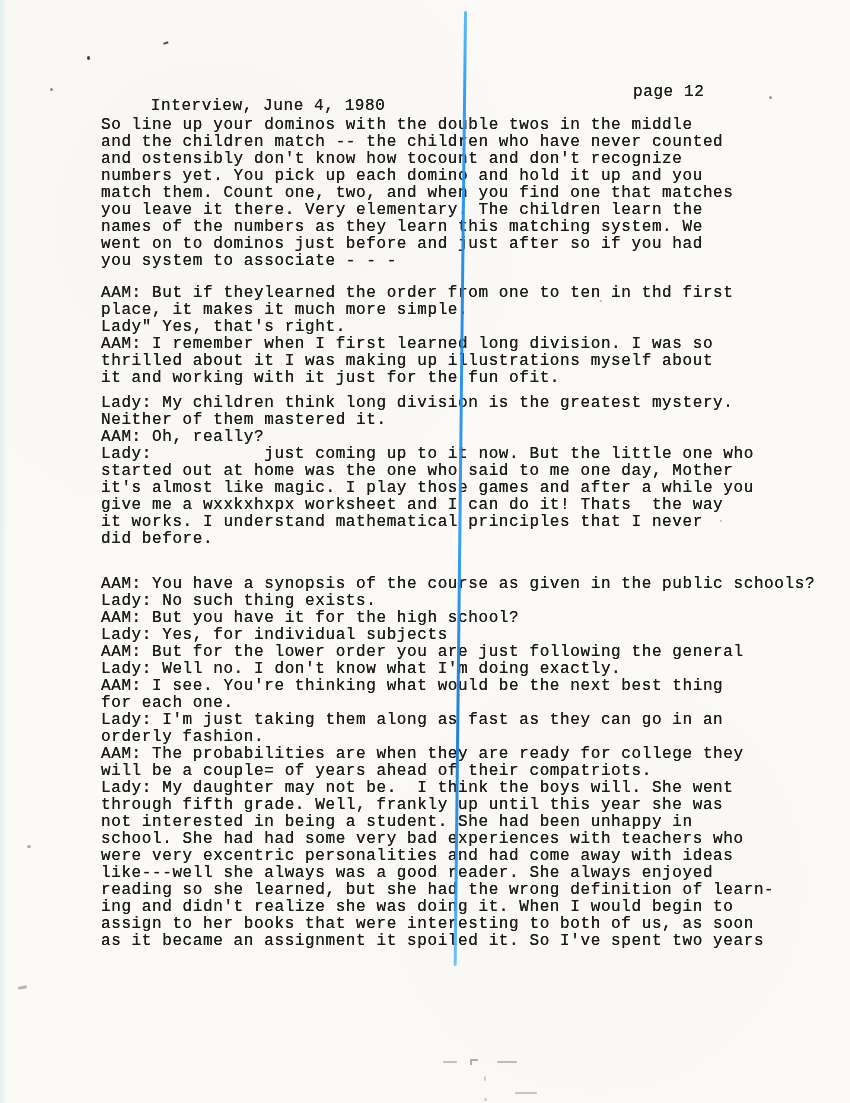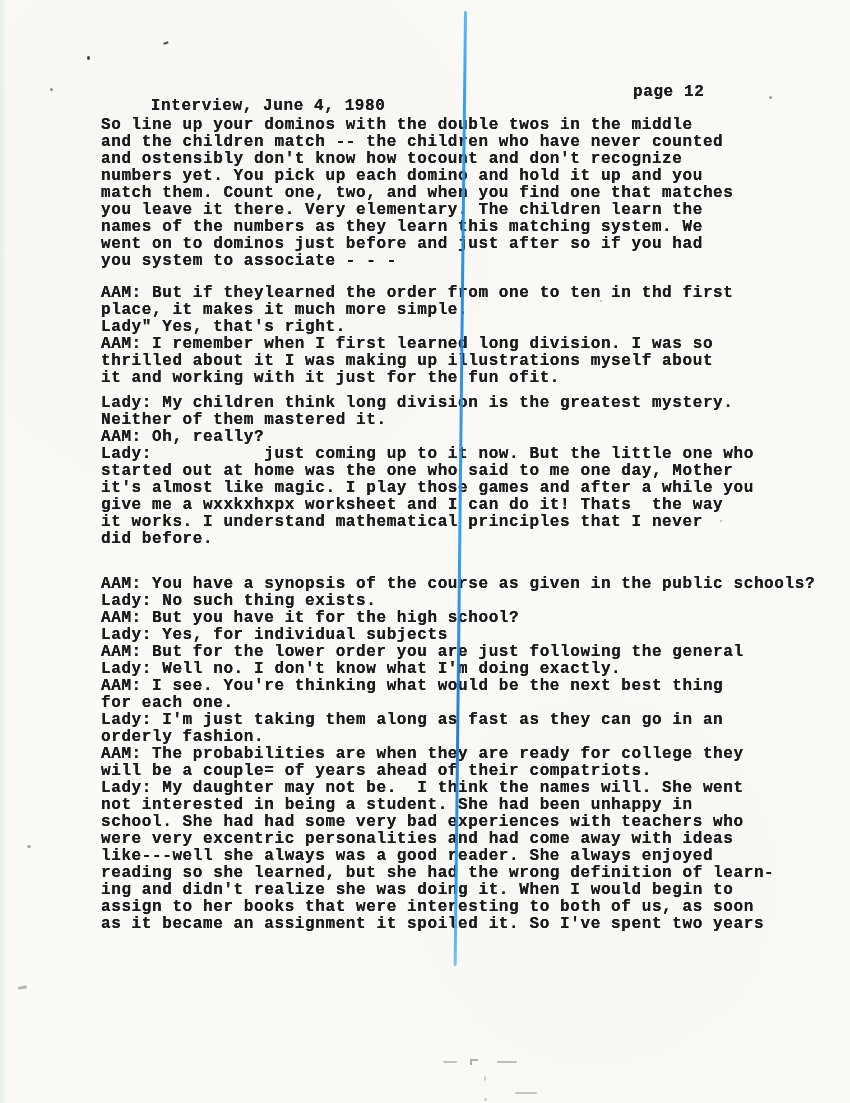--- a/index.html
+++ b/index.html
@@ -9,21 +9,20 @@
     height: 1103px;
     margin: 0 auto;
     background:
       linear-gradient(90deg, rgba(205,232,230,0.55) 0px, rgba(205,232,230,0.0) 7px),
       radial-gradient(circle at 25% 20%, rgba(0,0,0,0.015), transparent 45%),
       radial-gradient(circle at 70% 80%, rgba(0,0,0,0.012), transparent 40%),
       #fbfaf6;
     overflow: hidden;
     font-family: "Liberation Mono", "DejaVu Sans Mono", monospace;
     color: #1b1b1e;
-    font-weight: bold;
   }
   .doc-header {
     position: absolute;
     top: 79px;
     left: 110px;
     width: 700px;
     font-size: 16px;
     letter-spacing: 0.6px;
     text-shadow: 0 0 0.5px currentColor;
     white-space: pre;
@@ -125,21 +124,22 @@
         <div class="line">AAM: But you have it for the high school?</div>
         <div class="line">Lady: Yes, for individual subjects</div>
         <div class="line">AAM: But for the lower order you are just following the general</div>
         <div class="line">Lady: Well no. I don't know what I'm doing exactly.</div>
         <div class="line">AAM: I see. You're thinking what would be the next best thing</div>
         <div class="line">for each one.</div>
         <div class="line">Lady: I'm just taking them along as fast as they can go in an</div>
         <div class="line">orderly fashion.</div>
         <div class="line">AAM: The probabilities are when they are ready for college they</div>
         <div class="line">will be a couple= of years ahead of their compatriots.</div>
-        <div class="line">Lady: My daughter may not be.  I think the names will. She went</div>
+        <div class="line">Lady: My daughter may not be.  I think the boys will. She went</div>
+        <div class="line">through fifth grade. Well, frankly up until this year she was</div>
         <div class="line">not interested in being a student. She had been unhappy in</div>
         <div class="line">school. She had had some very bad experiences with teachers who</div>
         <div class="line">were very excentric personalities and had come away with ideas</div>
         <div class="line">like---well she always was a good reader. She always enjoyed</div>
         <div class="line">reading so she learned, but she had the wrong definition of learn-</div>
         <div class="line">ing and didn't realize she was doing it. When I would begin to</div>
         <div class="line">assign to her books that were interesting to both of us, as soon</div>
         <div class="line">as it became an assignment it spoiled it. So I've spent two years</div>
       </div>
     </div>

